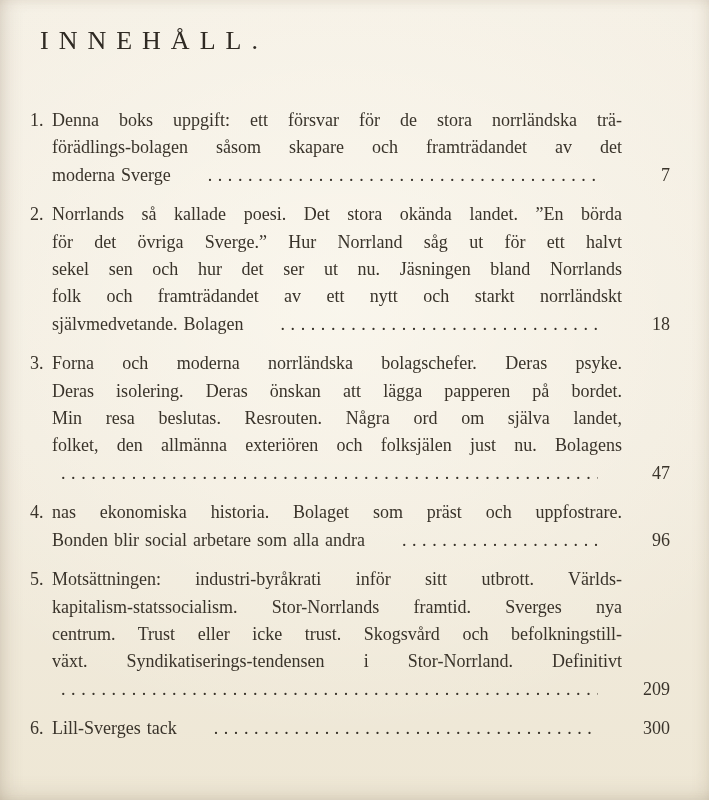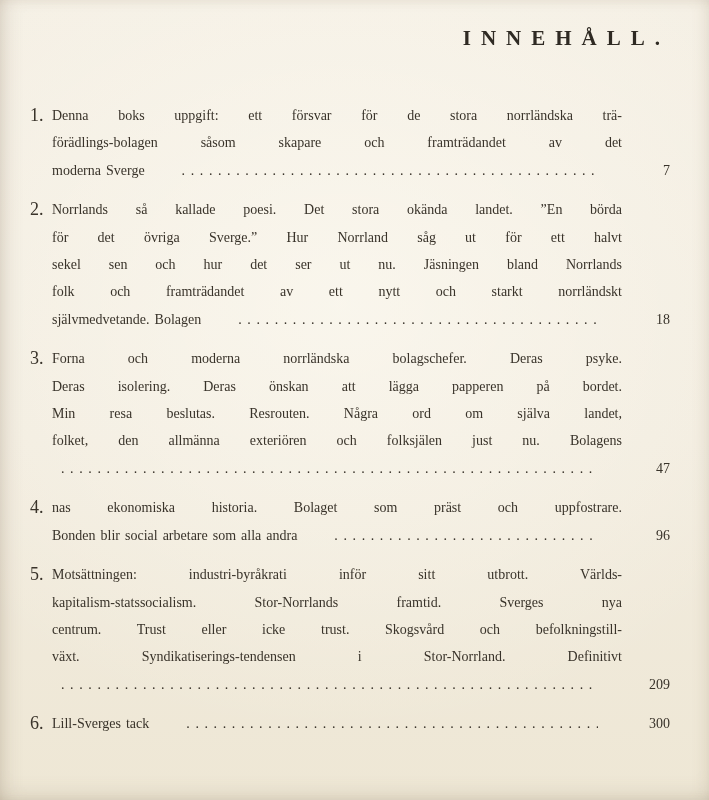--- a/index.html
+++ b/index.html
@@ -22,44 +22,44 @@
       inset -12px 0 20px -14px rgba(120,100,75,0.20),
       inset 0 -16px 24px -16px rgba(120,100,75,0.22),
       inset 0 10px 18px -14px rgba(120,100,75,0.12);
     overflow: hidden;
     font-family: "Liberation Serif", "DejaVu Serif", serif;
     color: #39332a;
   }
   .title {
     margin: 0;
     padding-left: 10px; 
-    text-align: right;
-    font-size: 21px;
-    font-weight: bold;
+    text-align: left;
+    font-size: 26px;
+    font-weight: normal;
     letter-spacing: 10px;
     line-height: 1;
     color: #2f2a23;
   }
   .toc {
     margin-top: 53px;
   }
   .entry {
     display: flex;
     margin-bottom: 12.5px;
   }
   .num {
     flex: 0 0 22px;
     font-size: 18px;
     line-height: 27.3px;
     text-align: left;
   }
   .body {
     flex: 1 1 auto;
     min-width: 0;
-    font-size: 14px;
+    font-size: 18px;
     line-height: 27.3px;
     word-spacing: 1.5px;
   }
   .line {
     padding-right: 48px;
     text-align: justify;
     text-align-last: justify;
     white-space: nowrap;
   }
   .lastline {

